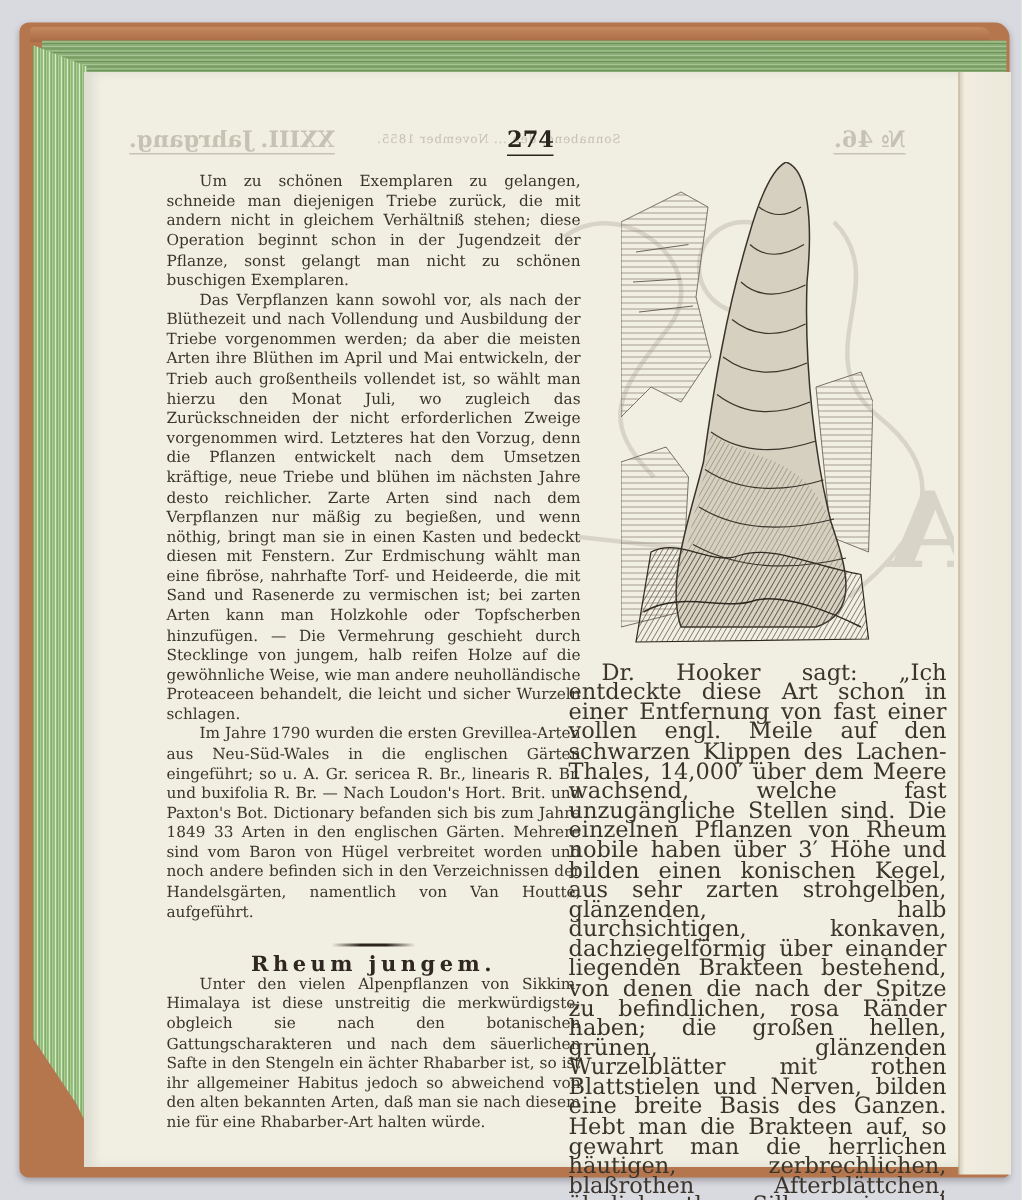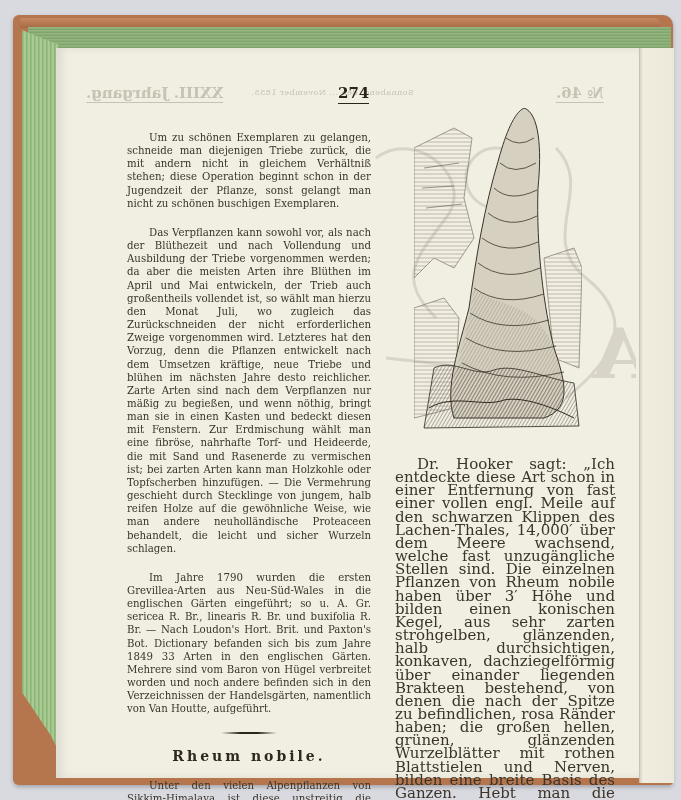--- a/index.html
+++ b/index.html
@@ -51,21 +51,21 @@
     .ghost-num { left: 500px; top: 2px; font-size: 15px; border-bottom: 1px solid #c6c2b4; }
     .page-number {
       position: absolute; left: 282px; top: 2px; font-size: 15px; font-weight: bold;
       color: #2a241c; border-bottom: 1px solid #2a241c; padding-bottom: 1px;
     }
     .col-left {
       position: absolute; left: 55px; top: 67px; width: 276px;
       font-family: "DejaVu Serif", serif; font-size: 10.2px; line-height: 13.15px;
       color: #3b342a; text-align: justify;
     }
-    .col-left p, .col-right p { margin: 16px; text-indent: 22px; }
+    .col-left p, .col-right p { margin: 0; text-indent: 22px; }
     .col-right {
       position: absolute; left: 323px; top: 394px; width: 252px;
       font-family: "DejaVu Serif", serif; font-size: 15px; line-height: 13.15px;
       color: #3b342a; text-align: justify;
     }
     .divider {
       width: 56px; height: 2px; margin: 14px auto 6px auto;
       background: linear-gradient(90deg, rgba(40,34,26,0) 0%, #2a241c 35%, #2a241c 65%, rgba(40,34,26,0) 100%);
     }
     .section-title {
@@ -140,21 +140,21 @@
 
     <path d="M20 260 C40 250, 60 270, 80 262 C100 255, 130 270, 160 275 L165 318 L10 320 Z" fill="url(#hatch)" stroke="#2f2820" stroke-width="0.8"></path>
     <path d="M15 300 C40 285, 70 300, 90 292 C110 288, 140 300, 160 310" fill="none" stroke="#2f2820" stroke-width="1"></path>
   </svg>
 
   <div class="col-left">
     <p>Um zu schönen Exemplaren zu gelangen, schneide man diejenigen Triebe zurück, die mit andern nicht in gleichem Verhältniß stehen; diese Operation beginnt schon in der Jugendzeit der Pflanze, sonst gelangt man nicht zu schönen buschigen Exemplaren.</p>
     <p>Das Verpflanzen kann sowohl vor, als nach der Blüthezeit und nach Vollendung und Ausbildung der Triebe vorgenommen werden; da aber die meisten Arten ihre Blüthen im April und Mai entwickeln, der Trieb auch großentheils vollendet ist, so wählt man hierzu den Monat Juli, wo zugleich das Zurückschneiden der nicht erforderlichen Zweige vorgenommen wird. Letzteres hat den Vorzug, denn die Pflanzen entwickelt nach dem Umsetzen kräftige, neue Triebe und blühen im nächsten Jahre desto reichlicher. Zarte Arten sind nach dem Verpflanzen nur mäßig zu begießen, und wenn nöthig, bringt man sie in einen Kasten und bedeckt diesen mit Fenstern. Zur Erdmischung wählt man eine fibröse, nahrhafte Torf- und Heideerde, die mit Sand und Rasenerde zu vermischen ist; bei zarten Arten kann man Holzkohle oder Topfscherben hinzufügen. — Die Vermehrung geschieht durch Stecklinge von jungem, halb reifen Holze auf die gewöhnliche Weise, wie man andere neuholländische Proteaceen behandelt, die leicht und sicher Wurzeln schlagen.</p>
     <p>Im Jahre 1790 wurden die ersten Grevillea-Arten aus Neu-Süd-Wales in die englischen Gärten eingeführt; so u. A. Gr. sericea R. Br., linearis R. Br. und buxifolia R. Br. — Nach Loudon's Hort. Brit. und Paxton's Bot. Dictionary befanden sich bis zum Jahre 1849 33 Arten in den englischen Gärten. Mehrere sind vom Baron von Hügel verbreitet worden und noch andere befinden sich in den Verzeichnissen der Handelsgärten, namentlich von Van Houtte, aufgeführt.</p>
     <div class="divider"></div>
-    <p class="section-title">Rheum nobile.</p>
+    <p class="section-title">Rheum jungem.</p>
     <p>Unter den vielen Alpenpflanzen von Sikkim-Himalaya ist diese unstreitig die merkwürdigste; obgleich sie nach den botanischen Gattungscharakteren und nach dem säuerlichen Safte in den Stengeln ein ächter Rhabarber ist, so ist ihr allgemeiner Habitus jedoch so abweichend von den alten bekannten Arten, daß man sie nach diesem nie für eine Rhabarber-Art halten würde.</p>
   </div>
 
   <div class="col-right">
     <p>Dr. Hooker sagt: „Ich entdeckte diese Art schon in einer Entfernung von fast einer vollen engl. Meile auf den schwarzen Klippen des Lachen-Thales, 14,000′ über dem Meere wachsend, welche fast unzugängliche Stellen sind. Die einzelnen Pflanzen von Rheum nobile haben über 3′ Höhe und bilden einen konischen Kegel, aus sehr zarten strohgelben, glänzenden, halb durchsichtigen, konkaven, dachziegelförmig über einander liegenden Brakteen bestehend, von denen die nach der Spitze zu befindlichen, rosa Ränder haben; die großen hellen, grünen, glänzenden Wurzelblätter mit rothen Blattstielen und Nerven, bilden eine breite Basis des Ganzen. Hebt man die Brakteen auf, so gewahrt man die herrlichen häutigen, zerbrechlichen, blaßrothen Afterblättchen, ähnlich rothem Silberpapier und zwischen diesen dann die kurzgestielten Rispen unscheinender grüner Blüthen. Die Wurzel ist oft mehrere Fuß lang, und drängt sich zwischen die Felsenspalten hindurch, ist armesdick und innerhalb glänzend gelb. Nach der Blüthe verlängern sich die Stengel, die Brakteen trennen sich von einander, und nehmen eine schmutzig roth-</p>
   </div>
 
 </div>
 
 </body></html>

